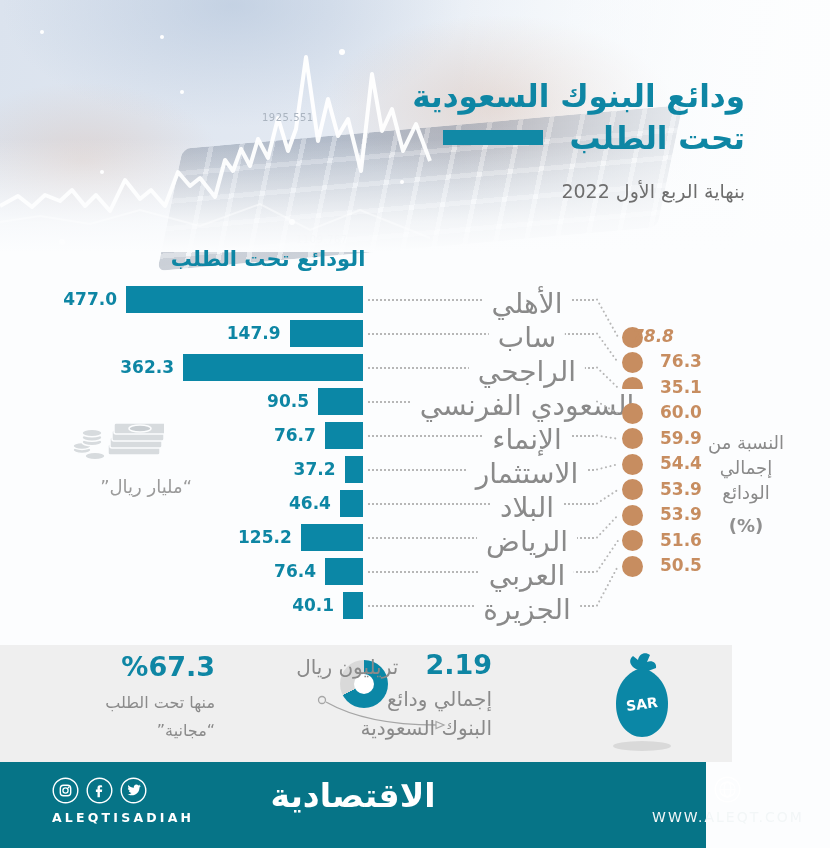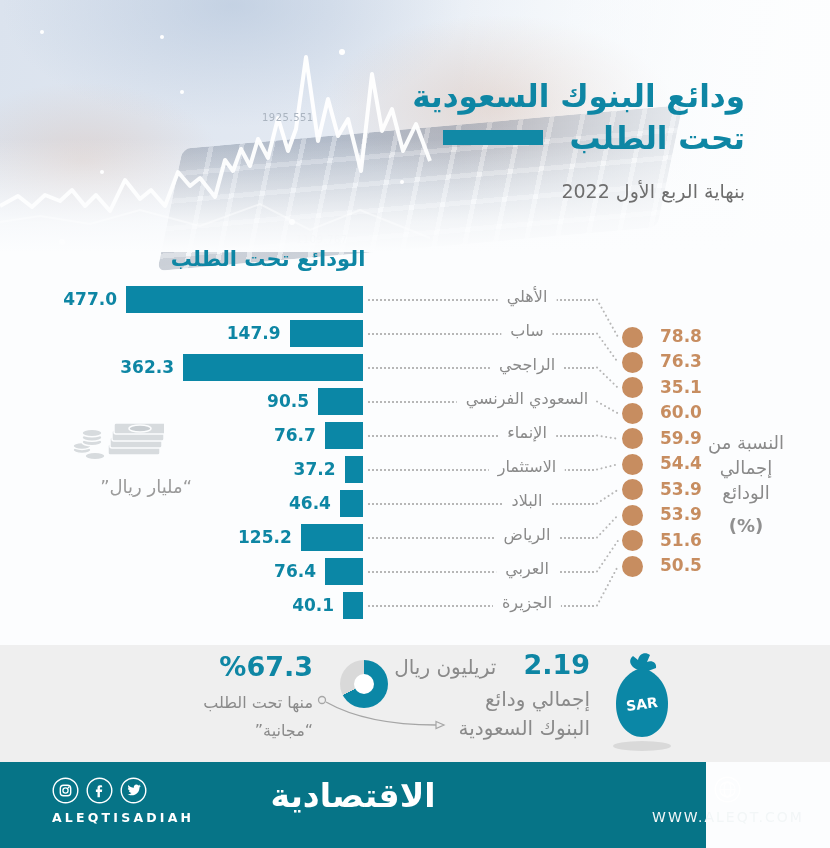--- a/index.html
+++ b/index.html
@@ -38,32 +38,32 @@
   .title-underline{width:100px;height:15px;background:#1189a6;}
   .subtitle{margin-top:22px;font-size:19px;color:#6e6e6e;}
 
   
   .chart-title{position:absolute;left:168px;top:247px;width:200px;text-align:center;
     font-size:21px;font-weight:bold;color:#0e86a4;direction:rtl;}
   .leader{position:absolute;border-top:2px dotted #b7b7b7;height:0;}
   .bar{position:absolute;background:#0b87a6;}
   .val{position:absolute;font-size:17px;font-weight:bold;color:#0e86a4;white-space:nowrap;}
   .bank{position:absolute;transform:translateX(-50%);background:#fcfdfe;padding:0 9px;
-    font-size:16px;color:#8a8a8a;white-space:nowrap;direction:rtl;}
+    font-size:28px;color:#8a8a8a;white-space:nowrap;direction:rtl;}
   .pct-circle{position:absolute;width:21px;height:21px;border-radius:50%;background:#c78d60;}
   .pct-val{position:absolute;font-size:17px;font-weight:bold;color:#c78d60;white-space:nowrap;}
   .connectors{position:absolute;left:0;top:0;pointer-events:none;}
   .pct-side-label{position:absolute;left:699px;top:430px;width:94px;text-align:center;
     direction:rtl;font-size:18px;color:#8a8a8a;line-height:25px;}
   .pct-side-unit{display:block;margin-top:8px;font-weight:bold;color:#909090;}
   .unit-block{position:absolute;left:68px;top:416px;width:124px;}
   .unit-caption{margin-top:4px;font-size:18px;color:#9b9b9b;direction:rtl;}
 
   
-  .summary{position:absolute;left:0;top:645px;width:830px;height:117px;background:#efefef;}
+  .summary{position:absolute;left:0;top:645px;width:732px;height:117px;background:#efefef;}
   .donut{position:absolute;left:340px;top:15px;width:48px;height:48px;border-radius:50%;}
   .donut-hole{position:absolute;left:14px;top:14px;width:20px;height:20px;border-radius:50%;background:#ffffff;}
   .free-pct{position:absolute;right:517px;top:6px;font-size:27px;font-weight:bold;color:#0e86a4;direction:ltr;}
   .free-caption{position:absolute;right:517px;top:44px;width:142px;text-align:right;direction:rtl;
     font-size:16px;color:#8a8a8a;line-height:28px;}
   .total-line{position:absolute;right:240px;top:4px;direction:rtl;white-space:nowrap;}
   .total-val{font-size:27px;font-weight:bold;color:#0e86a4;margin-left:16px;}
   .total-unit{font-size:20px;color:#8a8a8a;margin-right:6px;}
   .total-caption{position:absolute;right:240px;top:40px;width:158px;text-align:right;direction:rtl;
     font-size:20px;color:#8a8a8a;line-height:29px;}
@@ -131,21 +131,21 @@
     </svg>
     <div class="unit-caption">“مليار ريال”</div>
   </div>
 
   <div id="chart-layer">
       <div class="leader" style="left: 368px; width: 226px; top: 298.5px;"></div>
       <div class="bar" style="right: 467px; top: 286px; width: 237px; height: 27px;"></div>
       <div class="val" style="right: 713px; top: 289px;">477.0</div>
       <div class="bank" style="left: 527px; top: 287px;">الأهلي</div>
       <div class="pct-circle" style="left: 621.5px; top: 326.5px;"></div>
-      <div class="pct-val" style="left: 660px; top: 326px;">78.8</div>
+      <div class="pct-val" style="left: 632px; top: 326px; font-style: italic;">78.8</div>
       <div class="leader" style="left: 368px; width: 226px; top: 332.5px;"></div>
       <div class="bar" style="right: 467px; top: 320px; width: 73.4849px; height: 27px;"></div>
       <div class="val" style="right: 549.485px; top: 323px;">147.9</div>
       <div class="bank" style="left: 527px; top: 321px;">ساب</div>
       <div class="pct-circle" style="left: 621.5px; top: 351.95px;"></div>
       <div class="pct-val" style="left: 660px; top: 351.45px;">76.3</div>
       <div class="leader" style="left: 368px; width: 226px; top: 366.5px;"></div>
       <div class="bar" style="right: 467px; top: 354px; width: 180.011px; height: 27px;"></div>
       <div class="val" style="right: 656.011px; top: 357px;">362.3</div>
       <div class="bank" style="left: 527px; top: 355px;">الراجحي</div>

